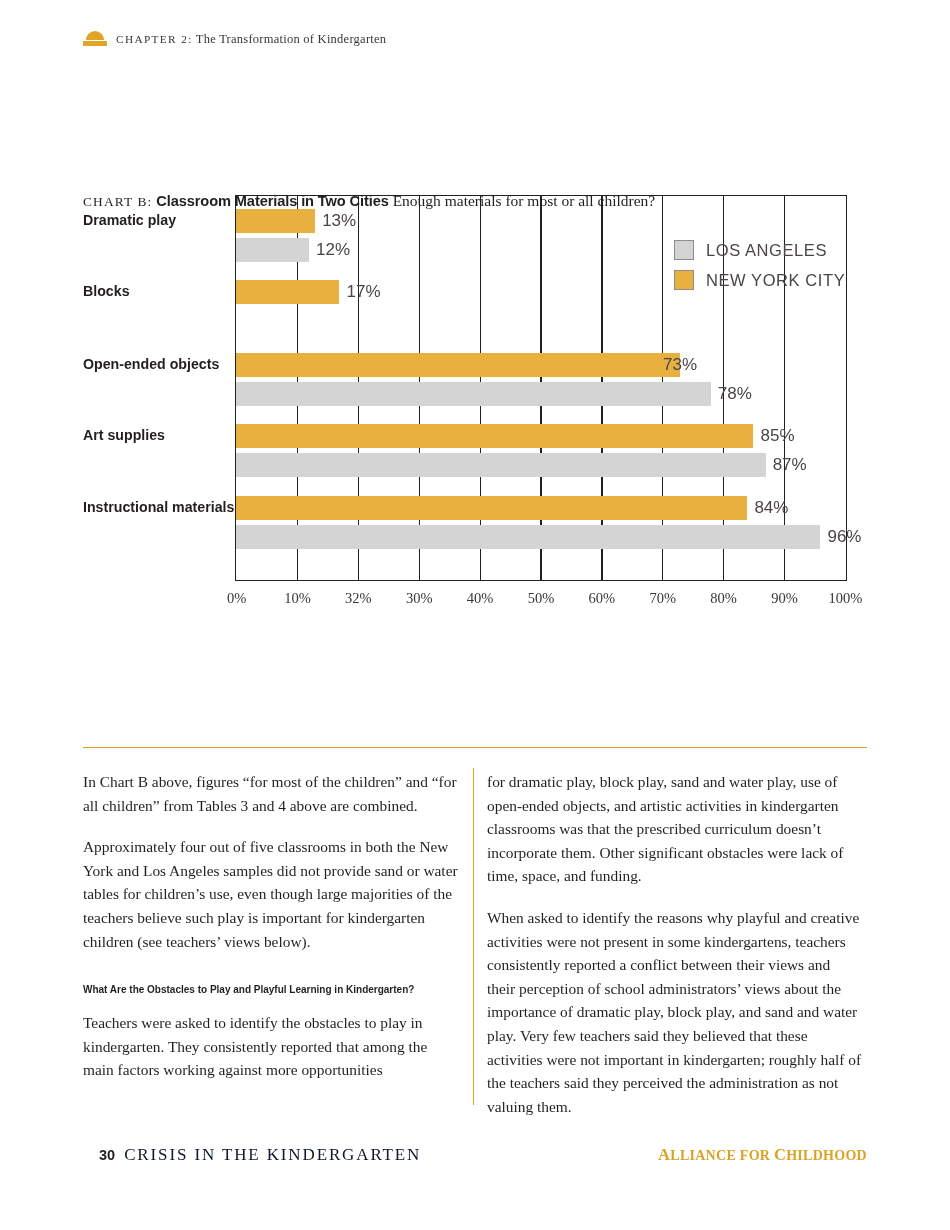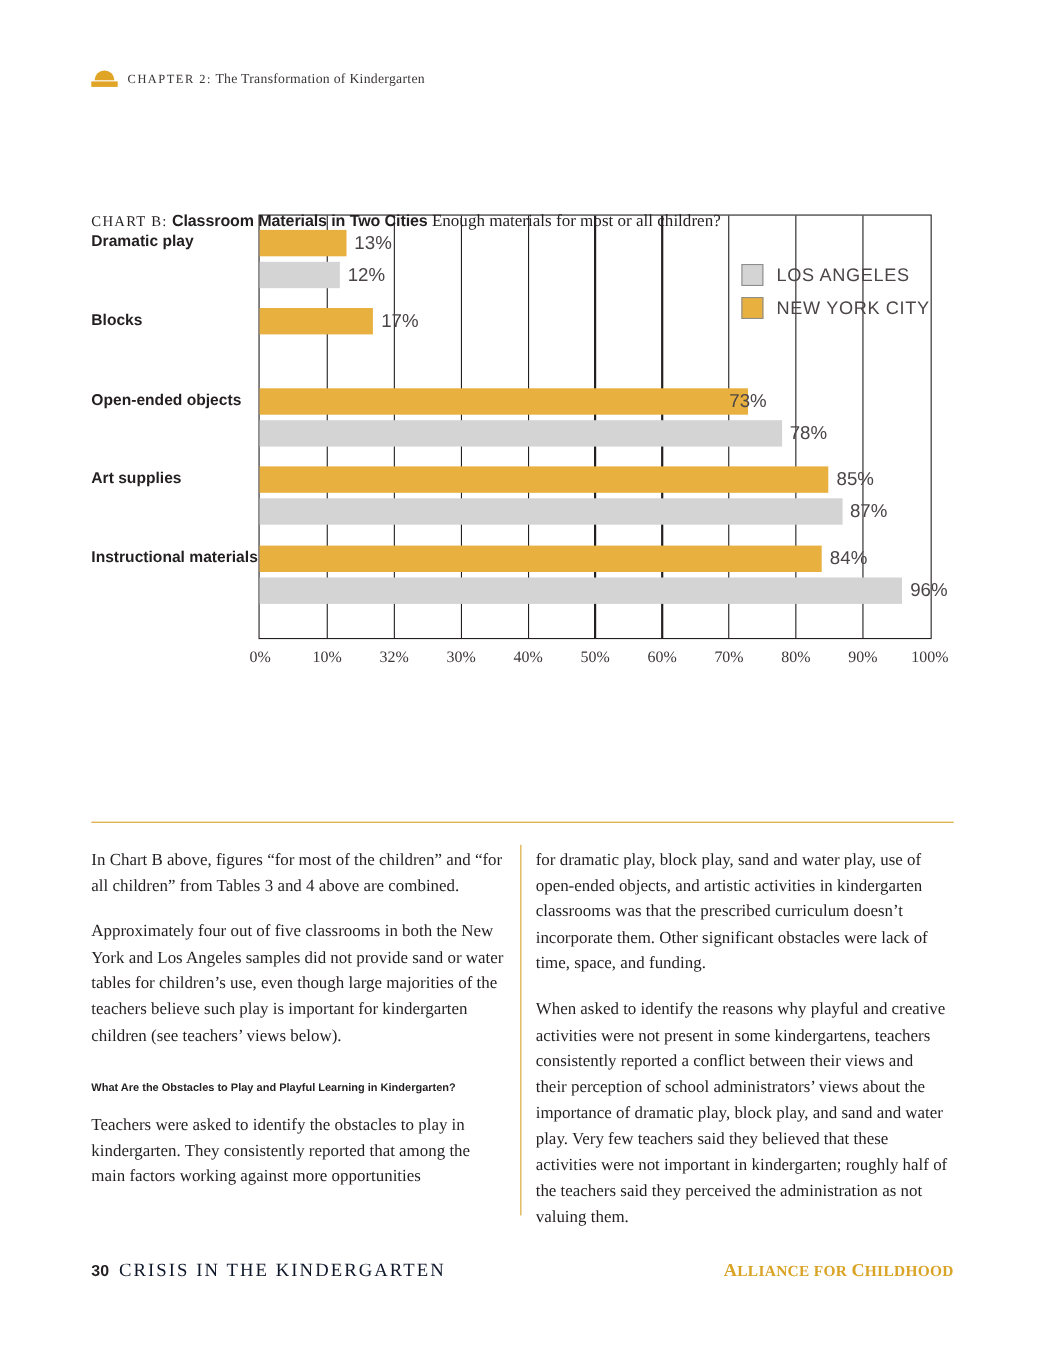--- a/index.html
+++ b/index.html
@@ -8,22 +8,22 @@
     width: 950px; height: 1230px;
     background: #ffffff;
     font-family: "Liberation Serif", serif;
     color: #231f20;
     position: relative;
     overflow: hidden;
   }
 
   
   .runhead {
-    position: absolute; left: 83px; top: 64px;
-    display: flex; align-items: flex-start; gap: 9px;
+    position: absolute; left: 83px; top: 31px;
+    display: flex; align-items: flex-end; gap: 9px;
   }
   .chapmark { position: relative; width: 24px; height: 16px; }
   .chapmark .dome {
     position: absolute; left: 3px; top: 0px; width: 18px; height: 9px;
     background: #e0a526;
     border-radius: 9px 9px 0 0;
   }
   .chapmark .bar {
     position: absolute; left: 0px; top: 10px; width: 24px; height: 5px;
     background: #e0a526;
@@ -131,21 +131,21 @@
     margin: 26px 0 10px 0;
     font-family: "Liberation Sans", sans-serif;
     font-weight: bold; font-size: 10px; line-height: 22px; color: #231f20;
   }
 
   
   #footer {
     position: absolute; left: 83px; top: 1145px; width: 784px;
     display: flex; align-items: baseline; justify-content: space-between;
   }
-  #footer-left { display: flex; align-items: baseline; gap: 9px; }
+  #footer-left { display: flex; align-items: baseline; gap: 9px; margin-left: 16px; }
   .folio {
     font-family: "Liberation Sans", sans-serif;
     font-weight: bold; font-size: 14.5px; color: #231f20;
   }
   .footer-title {
     font-size: 17px; letter-spacing: .11em; color: #0f172a;
   }
   .org {
     font-family: "Liberation Serif", serif;
     font-weight: bold; font-size: 14px; letter-spacing: .02em;

